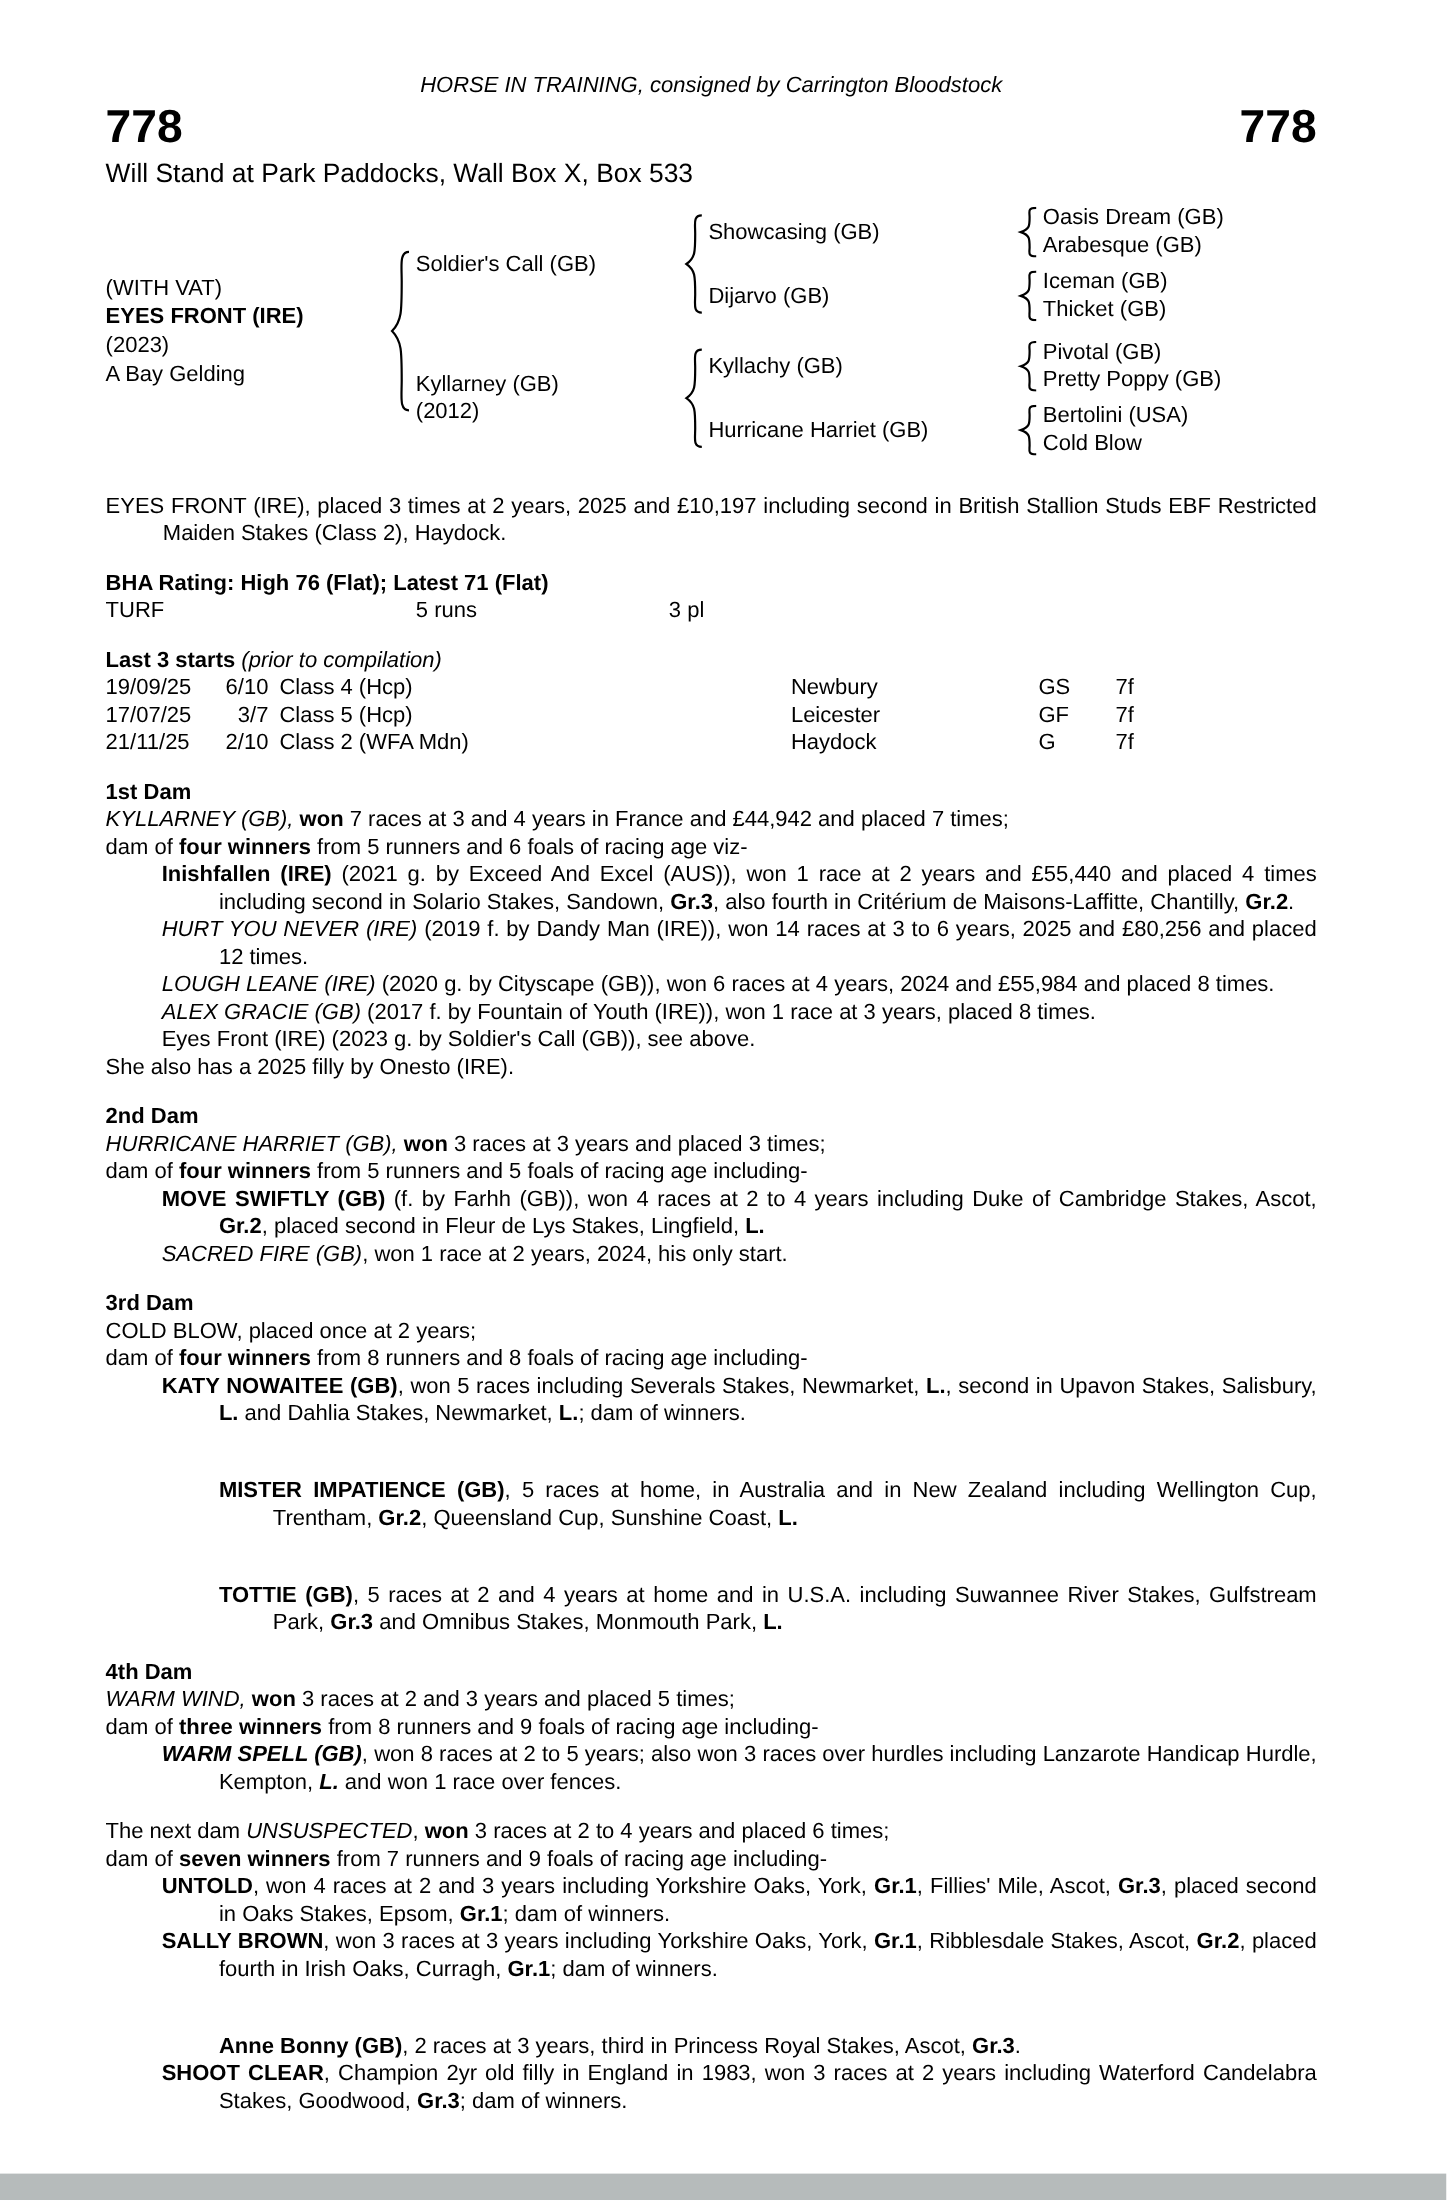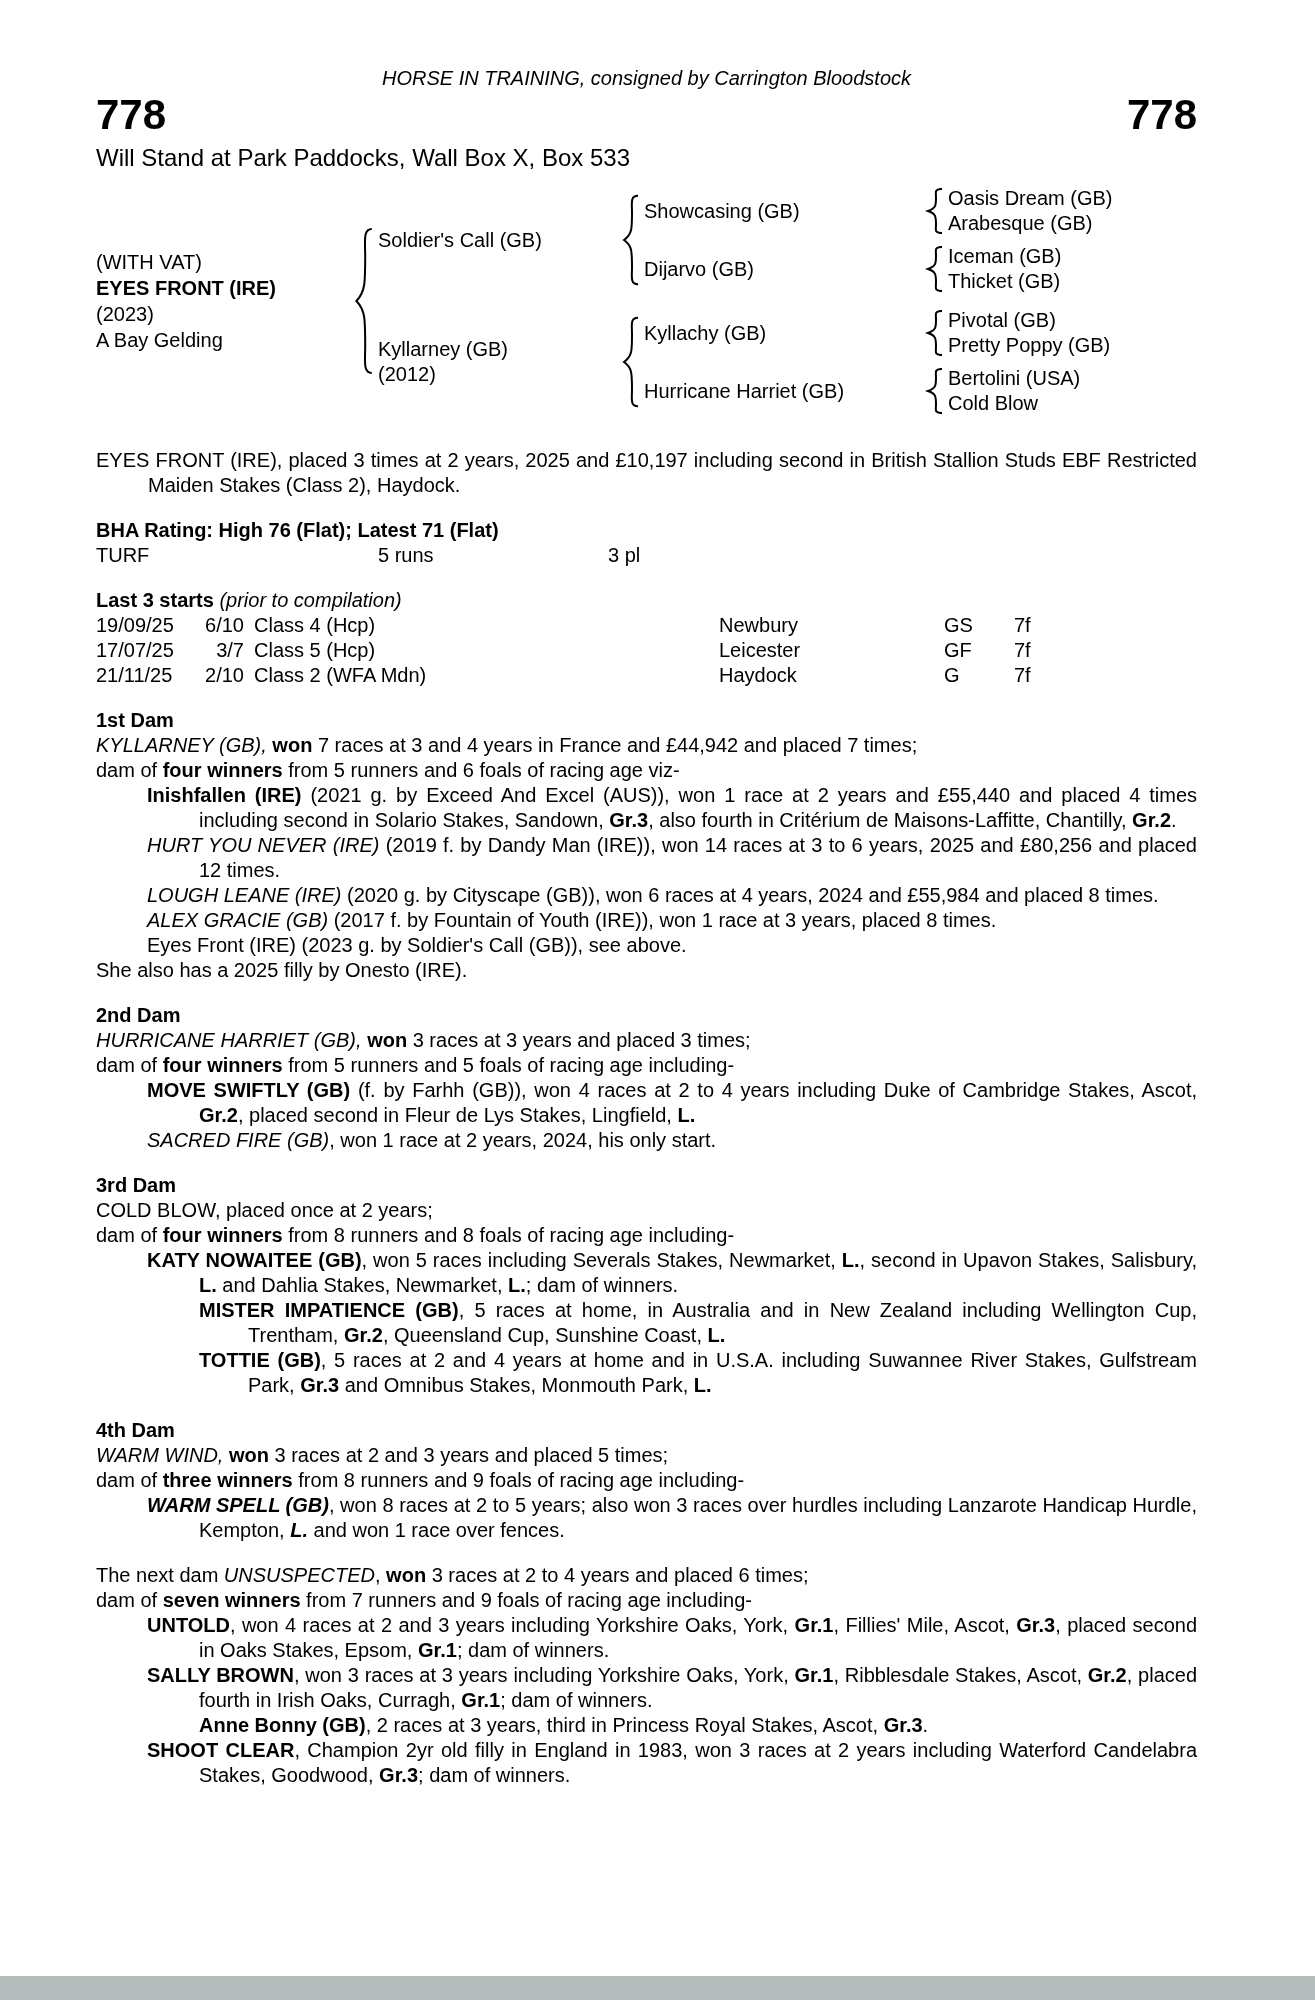--- a/index.html
+++ b/index.html
@@ -33,21 +33,21 @@
   .gp-unit { display:flex; align-items:center; }
   .gp-name { width:276px; }
   .pair-col { flex:1; }
   .pair-col div { line-height:25px; }
 
   
   .para { text-align:justify; }
   .para.h { font-weight:bold; text-align:left; margin-top:20px; }
   .para.hang { padding-left:52px; text-indent:-52px; }
   .para.off1 { padding-left:103px; text-indent:-52px; }
-  .para.off2 { padding-left:152px; text-indent:-49px; }
+  .para.off2 { padding-left:152px; text-indent:-49px;margin-top:45px; }
   .para.gap { margin-top:20px; }
   .rb { font-weight:bold;text-align:right; }
   .ri { font-style:italic; }
 
   .intro { margin-top:32px; }
 
   .bha { margin-top:20px; }
   .bha-title { font-weight:bold; }
   .bha-row { display:grid; grid-template-columns:282px 230px 142px auto; }
 

